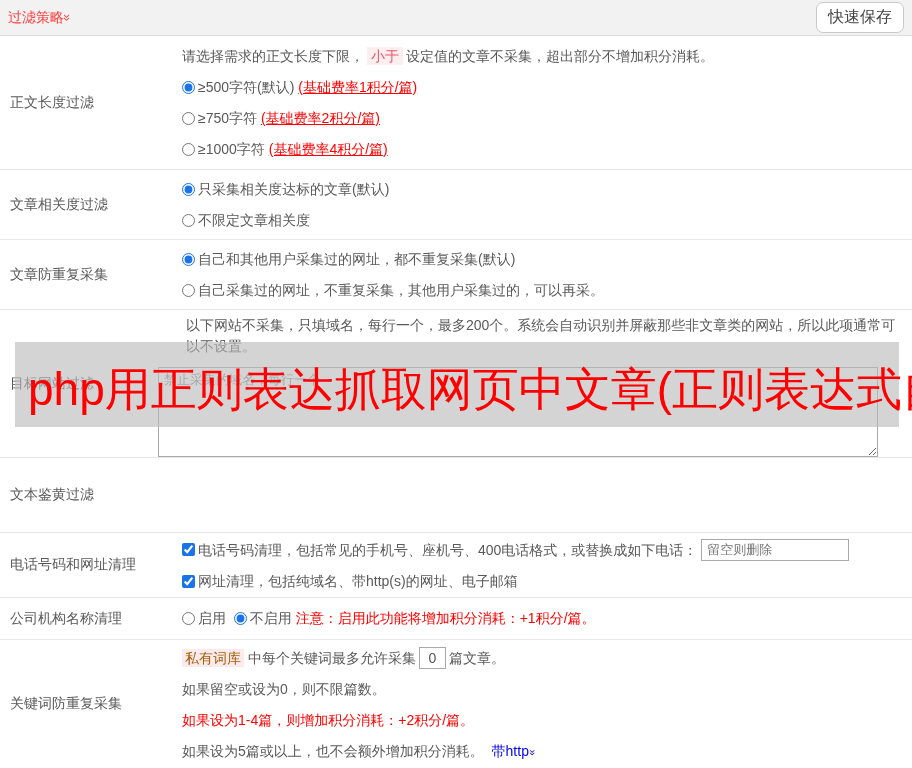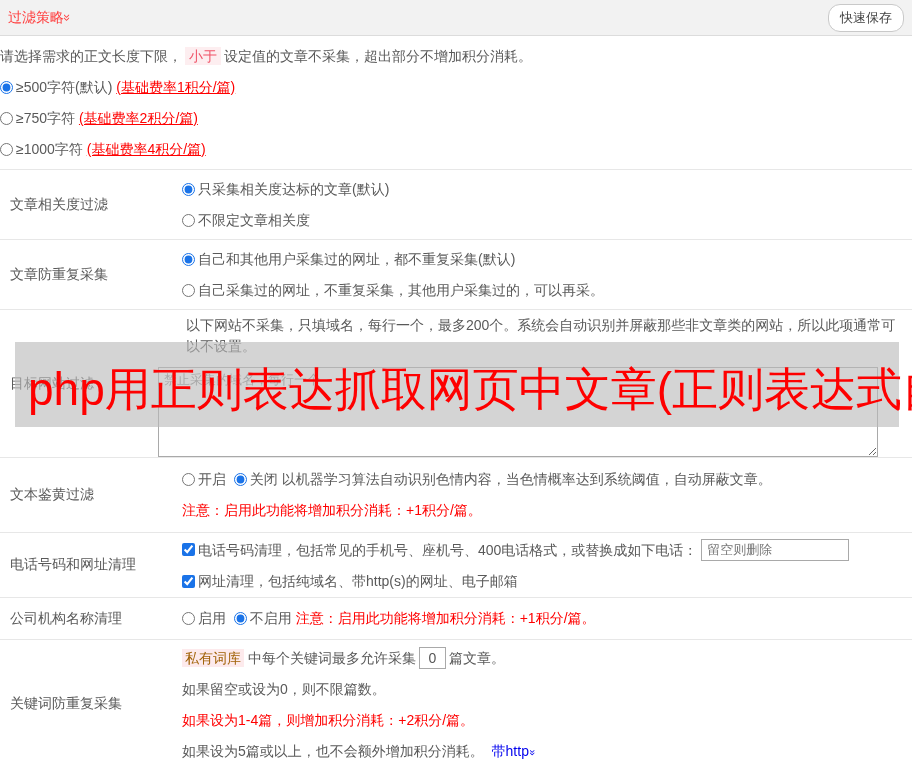--- a/index.html
+++ b/index.html
@@ -5,22 +5,22 @@
   * { margin:0; padding:0; box-sizing:border-box; }
   html,body { width:912px; height:768px; overflow:hidden; background:#fff;
     font-family:"Liberation Sans","DejaVu Sans",sans-serif; font-size:14px; color:#595959; }
   .page { position:relative; width:912px; height:768px; }
 
   
   .topbar { height:36px; background:#f2f2f2; border-bottom:1px solid #dcdcdc;
     display:flex; align-items:center; justify-content:space-between; padding:0 8px; }
   .topbar-title { color:#ff3c3c; font-size:14px; display:flex; align-items:center; }
   .chev { display:inline-block; transform:rotate(90deg); font-size:13px; line-height:1; }
-  .save-btn { background:#fff; border:1px solid #c9c9c9; border-radius:12px; padding:4px 11px;
-    font-size:13px; color:#444; cursor:pointer; font-family:inherit; }
+  .save-btn { background:#fff; border:1px solid #c9c9c9; border-radius:7px; padding:4px 11px;
+    font-size:16px; color:#444; cursor:pointer; font-family:inherit; }
 
   
   .row { display:flex; border-bottom:1px solid #e7e7e7; }
   .row-label { width:182px; padding-left:10px; display:flex; align-items:center; color:#595959; }
   .row-content { flex:1; display:flex; flex-direction:column; justify-content:center; padding-right:6px; }
   .row-content p { line-height:21px; margin:5px 0; }
   .r1 { height:134px; } .r2 { height:70px; } .r3 { height:70px; } .r4 { height:148px; }
   .r5 { height:75px; } .r6 { height:65px; } .r7 { height:42px; } .r8 { height:128px; border-bottom:none; }
 
   input[type=radio], input[type=checkbox] { accent-color:#1a73e8; width:13px; height:13px;
@@ -54,20 +54,21 @@
 
   <div class="topbar">
     <div class="topbar-title">
       <span>过滤策略</span>
       <span class="chev">»</span>
     </div>
     <button class="save-btn">快速保存</button>
   </div>
 
   <div class="row r1">
+    <div class="row-label">正文长度过滤</div>
     <div class="row-content">
       <p><span>请选择需求的正文长度下限，</span><span class="hl">小于</span><span>设定值的文章不采集，超出部分不增加积分消耗。</span></p>
       <p>
         <input type="radio" name="len" checked="" style=""><span>≥500字符(默认)</span>
         <span class="fee-note">(基础费率1积分/篇)</span>
       </p>
       <p>
         <input type="radio" name="len" style=""><span>≥750字符</span>
         <span class="fee-note">(基础费率2积分/篇)</span>
       </p>
@@ -97,28 +98,20 @@
   <div class="row r4">
     <div class="row-label">目标网站过滤</div>
     <div class="row-content">
       <p style="width:720px;margin-left:28px;">以下网站不采集，只填域名，每行一个，最多200个。系统会自动识别并屏蔽那些非文章类的网站，所以此项通常可以不设置。</p>
       <textarea class="site-textarea" placeholder="禁止采集的域名，每行一个" style=""></textarea>
     </div>
   </div>
 
   <div class="row r5">
     <div class="row-label">文本鉴黄过滤</div>
-    <div class="row-content">
-      <p>
-        <input type="radio" name="porn" style=""><span>开启</span>
-        &nbsp;<input type="radio" name="porn" checked="" style=""><span>关闭</span>
-        <span>以机器学习算法自动识别色情内容，当色情概率达到系统阈值，自动屏蔽文章。</span>
-      </p>
-      <p class="red">注意：启用此功能将增加积分消耗：+1积分/篇。</p>
-    </div>
   </div>
 
   <div class="row r6">
     <div class="row-label">电话号码和网址清理</div>
     <div class="row-content">
       <p>
         <input type="checkbox" checked="" style=""><span>电话号码清理，包括常见的手机号、座机号、400电话格式，或替换成如下电话：</span><input type="text" class="phone-input" placeholder="留空则删除" style="">
       </p>
       <p>
         <input type="checkbox" checked="" style=""><span>网址清理，包括纯域名、带http(s)的网址、电子邮箱</span>

